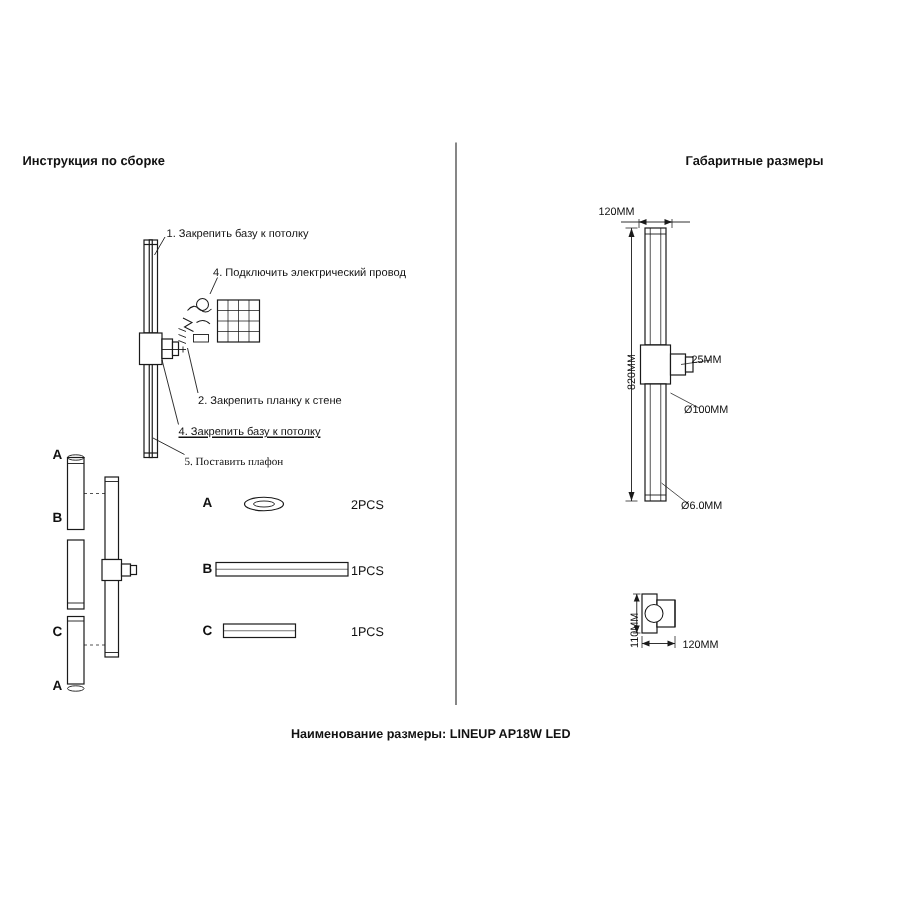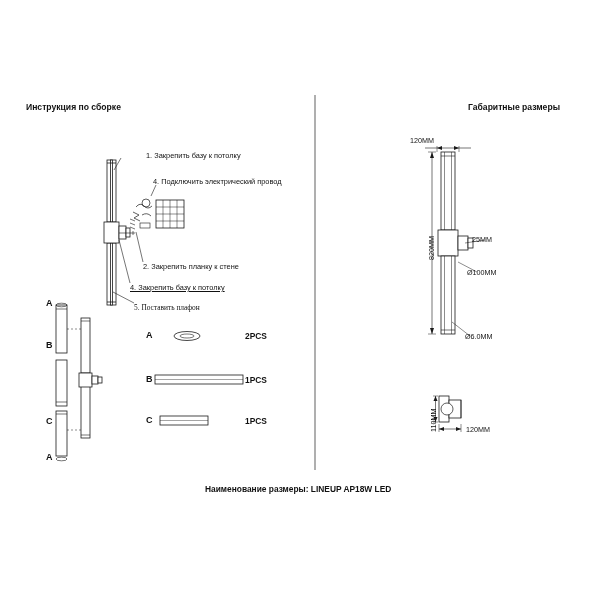--- a/index.html
+++ b/index.html
@@ -10,21 +10,21 @@
   body {
     width: 600px;
     height: 600px;
     font-family: "Liberation Sans", sans-serif;
     color: #1a1a1a;
     position: relative;
     overflow: hidden;
   }
   .sheet {
     position: absolute;
-    left: 15px; top: 0;
+    left: 4px; top: 0;
     width: 544px;
     height: 600px;
   }
   .svg-layer {
     position: absolute;
     left: 0; top: 0;
     width: 600px;
     height: 600px;
   }
   .lbl {
@@ -50,21 +50,21 @@
   .partletter {
     position: absolute;
     font-size: 9px;
     font-weight: bold;
     white-space: nowrap;
     color: #111;
   }
   .qty {
     position: absolute;
     font-size: 8.4px;
-    font-weight: bold;
+    font-weight: normal;
     white-space: nowrap;
     color: #111;
   }
   .footer {
     position: absolute;
     font-size: 8.4px;
     font-weight: bold;
     white-space: nowrap;
     color: #111;
   }
@@ -199,21 +199,21 @@
       <line x1="446" y1="424" x2="446" y2="432" stroke-width="0.5"></line>
       <line x1="424" y1="429" x2="446" y2="429" stroke-width="0.6"></line>
       <path d="M424 429 l5 -2 v4 z" fill="#1a1a1a" stroke="none"></path>
       <path d="M446 429 l-5 -2 v4 z" fill="#1a1a1a" stroke="none"></path>
     </g>
   </svg>
 
   <div class="hdr" style="left:11px; top:102px;">Инструкция по сборке</div>
   <div class="hdr" style="left:429px; top:102px;margin-left:24px;">Габаритные размеры</div>
 
-  <div class="lbl" style="left:107px; top:152px;margin-left:24px;">1. Закрепить базу к потолку</div>
+  <div class="lbl" style="left:107px; top:152px;">1. Закрепить базу к потолку</div>
   <div class="lbl" style="left:138px; top:178px;">4. Подключить электрический провод</div>
   <div class="lbl" style="left:128px; top:263px;">2. Закрепить планку к стене</div>
   <div class="lbl" style="left:115px; top:284px;text-decoration:underline;">4. Закрепить базу к потолку</div>
   <div class="lbl" style="left:119px; top:304px;font-family:Liberation Serif, serif;">5. Поставить плафон</div>
 
   <div class="partletter" style="left:31px; top:298px;">A</div>
   <div class="partletter" style="left:31px; top:340px;">B</div>
   <div class="partletter" style="left:31px; top:416px;">C</div>
   <div class="partletter" style="left:31px; top:452px;">A</div>
 

